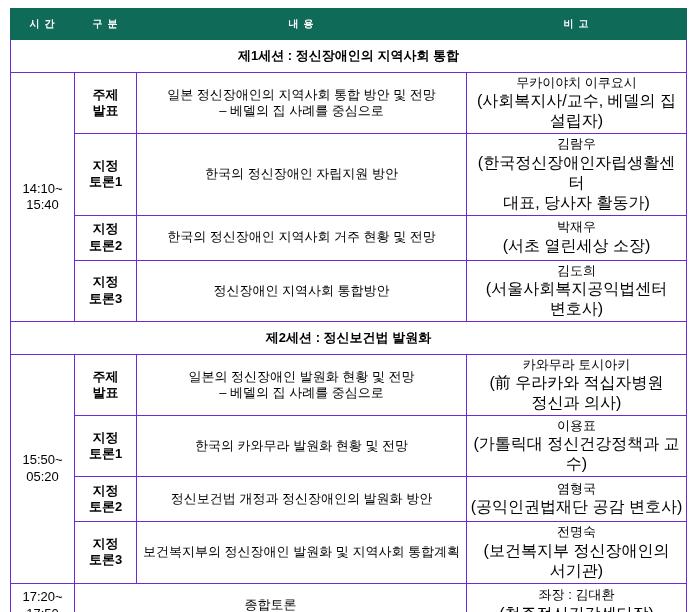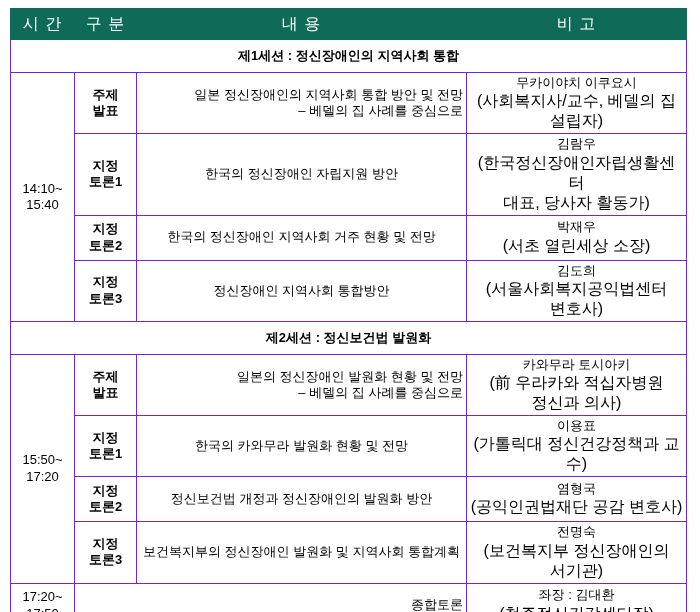--- a/index.html
+++ b/index.html
@@ -32,22 +32,22 @@
     padding: 2px 3px;
     text-align: center;
     vertical-align: middle;
     font-size: 13px;
     line-height: 1.25;
   }
   
   tr.header-row th {
     background: #0f6b58;
     color: #ffffff;
-    font-weight: normal;
-    font-size: 16px;
+    font-weight: bold;
+    font-size: 10px;
     height: 26px;
     letter-spacing: 1px;
     border: 1px solid #0f6b58;
   }
   
   td.session-title {
     font-weight: bold;
     font-size: 14px;
     height: 28px;
     background: #ffffff;
@@ -67,21 +67,21 @@
     font-size: 12.5px;
     line-height: 1.25;
     font-weight: bold;
   }
   td.content-cell {
     text-align: left;
     padding-left: 8px;
     font-size: 13px;
   }
   td.content-cell.center {
-    text-align: right;
+    text-align: center;
     padding-left: 3px;
   }
   td.note-cell {
     font-size: 12.5px;
     line-height: 1.3;
   }
   .sub {
     font-size: 16px;
   }
   .line2 {
@@ -183,21 +183,21 @@
         </td>
       </tr>
 
       <tr>
         <td class="session-title" colspan="4">제2세션 : 정신보건법 발원화</td>
       </tr>
 
       <tr>
         <td class="time-cell" rowspan="4">
           <span class="line2">15:50~</span>
-          <span class="line2">17:20</span>
+          <span class="line2">05:20</span>
         </td>
         <td class="kind-cell tall2">
           <span class="line2">주제</span>
           <span class="line2">발표</span>
         </td>
         <td class="content-cell center">
           <span class="line2">일본의 정신장애인 발원화 현황 및 전망</span>
           <span class="line2">– 베델의 집 사례를 중심으로</span>
         </td>
         <td class="note-cell">

